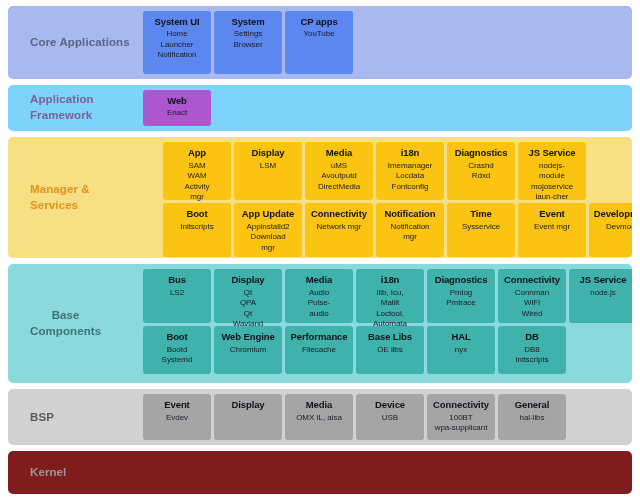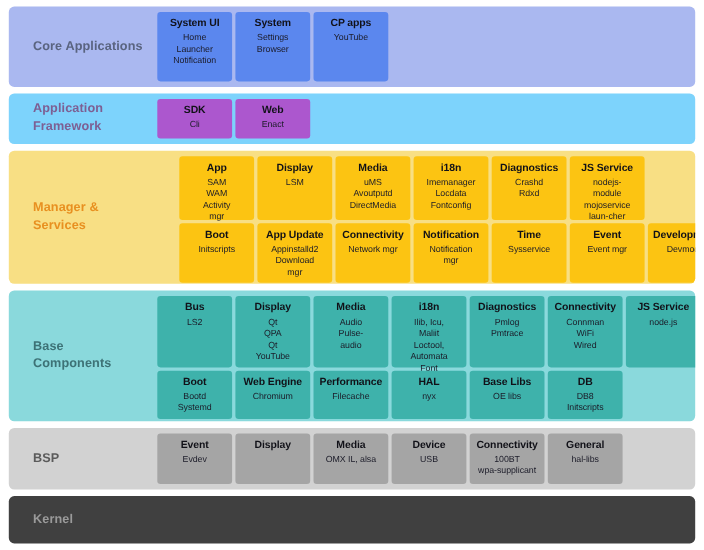--- a/index.html
+++ b/index.html
@@ -100,33 +100,33 @@
   .band-framework .box-row { height: 40px; }
 
   
   .band-manager { background: #f8df84; height: 130px; }
   .band-manager .band-label { color: #e89020; }
   .band-manager .cell { background: #fcc412; }
   .band-manager .box-row { height: 58px; margin-left: 20px; }
 
   
   .band-base { background: #8ad9dc; height: 128px; }
-  .band-base .band-label { color: #3d7276; }
+  .band-base .band-label { color: #3d7276; text-align: center; }
   .band-base .cell { background: #3eb2ab; }
-  .band-base .box-row:first-child { height: 65px; }
+  .band-base .box-row:first-child { height: 54px; }
   .band-base .box-row:last-child { height: 48px; }
 
   
   .band-bsp { background: #d2d2d2; height: 60px; }
   .band-bsp .band-label { color: #5b5b5b; }
   .band-bsp .cell { background: #a5a5a5; }
   .band-bsp .box-row { height: 50px; }
 
   
-  .band-kernel { background: #404040; height: 46px; }
+  .band-kernel { background: #7f1d1d; height: 46px; }
   .band-kernel .band-label { color: #9a9a9a; }
 </style>
 </head>
 <body>
 
 <div id="diagram">
     <div class="band band-core">
       <div class="band-label">Core Applications</div>
       <div class="band-grid">
         <div class="box-row">
@@ -146,24 +146,20 @@
             <div class="cell-body">YouTube</div>
           </div>
         </div>
       </div>
     </div>
     <div class="band band-framework">
       <div class="band-label">Application
 Framework</div>
       <div class="band-grid">
         <div class="box-row">
-          <div class="cell">
-            <div class="cell-title">SDK</div>
-            <div class="cell-body">Cli</div>
-          </div>
           <div class="cell">
             <div class="cell-title">Web</div>
             <div class="cell-body">Enact</div>
           </div>
         </div>
       </div>
     </div>
     <div class="band band-manager">
       <div class="band-label">Manager &amp;
 Services</div>
@@ -247,21 +243,21 @@
         <div class="box-row">
           <div class="cell">
             <div class="cell-title">Bus</div>
             <div class="cell-body">LS2</div>
           </div>
           <div class="cell">
             <div class="cell-title">Display</div>
             <div class="cell-body">Qt
 QPA
 Qt
-YouTube</div>
+Wayland</div>
           </div>
           <div class="cell">
             <div class="cell-title">Media</div>
             <div class="cell-body">Audio
 Pulse-
 audio</div>
           </div>
           <div class="cell">
             <div class="cell-title">i18n</div>
             <div class="cell-body">Ilib, Icu,
@@ -294,26 +290,26 @@
           </div>
           <div class="cell">
             <div class="cell-title">Web Engine</div>
             <div class="cell-body">Chromium</div>
           </div>
           <div class="cell">
             <div class="cell-title">Performance</div>
             <div class="cell-body">Filecache</div>
           </div>
           <div class="cell">
+            <div class="cell-title">Base Libs</div>
+            <div class="cell-body">OE libs</div>
+          </div>
+          <div class="cell">
             <div class="cell-title">HAL</div>
             <div class="cell-body">nyx</div>
-          </div>
-          <div class="cell">
-            <div class="cell-title">Base Libs</div>
-            <div class="cell-body">OE libs</div>
           </div>
           <div class="cell">
             <div class="cell-title">DB</div>
             <div class="cell-body">DB8
 Initscripts</div>
           </div>
         </div>
       </div>
     </div>
     <div class="band band-bsp">

